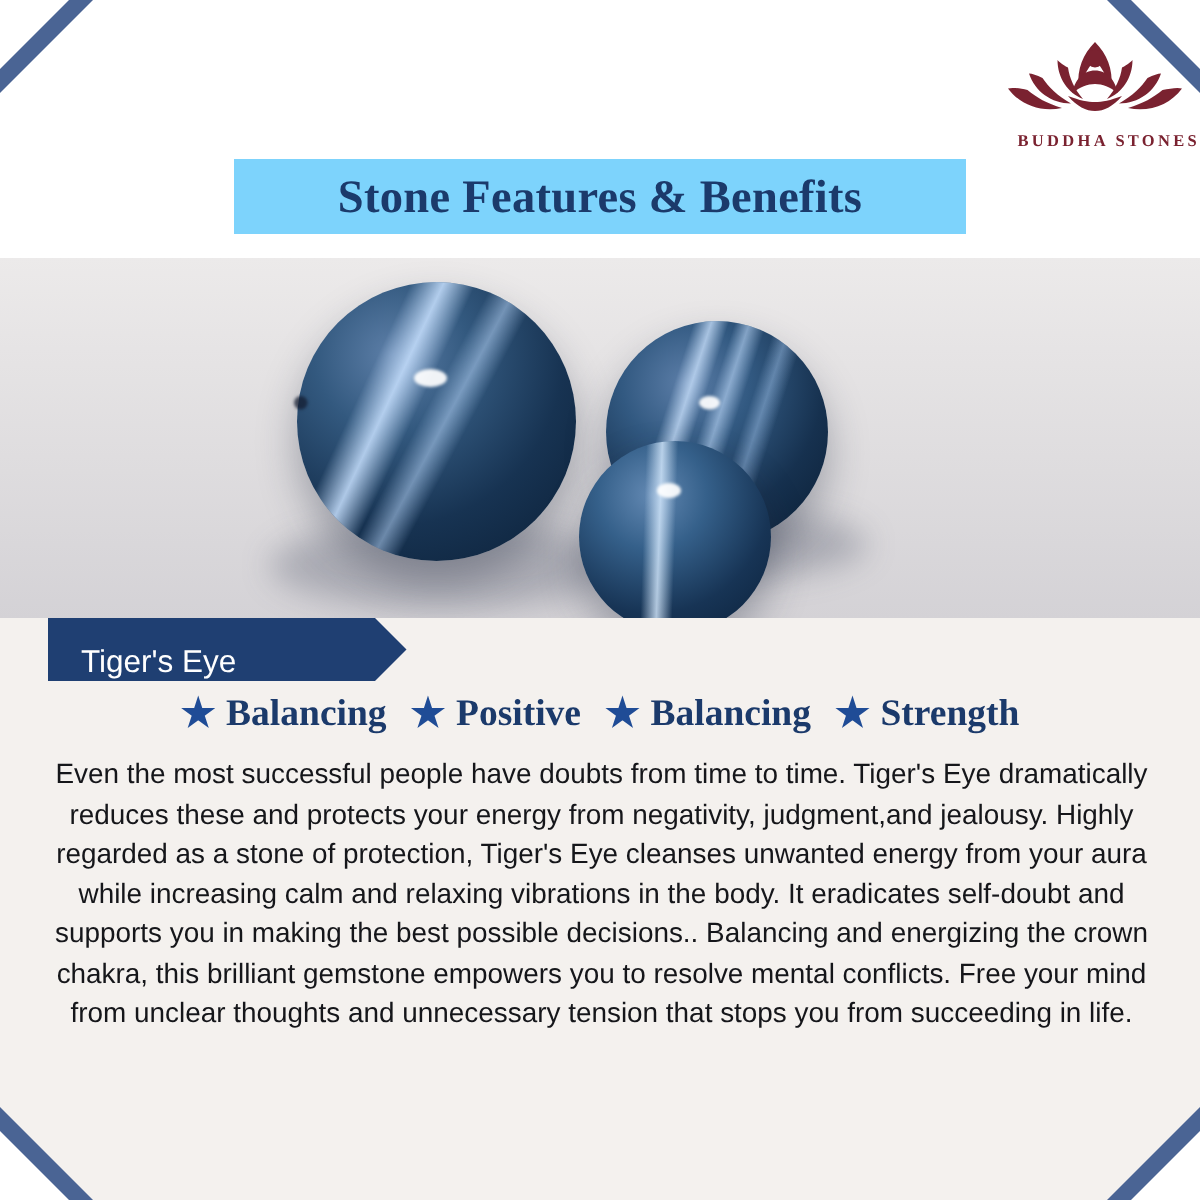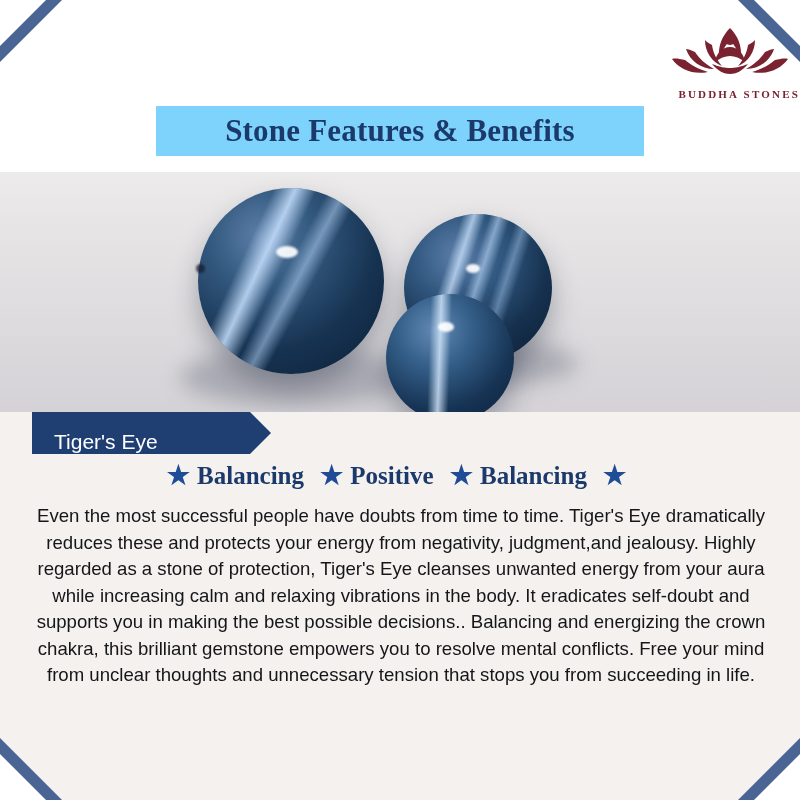--- a/index.html
+++ b/index.html
@@ -296,18 +296,19 @@
     <div class="benefit">
       <span class="star">★</span>
       <span>Positive</span>
     </div>
     <div class="benefit">
       <span class="star">★</span>
       <span>Balancing</span>
     </div>
     <div class="benefit">
       <span class="star">★</span>
+      <span>Strength</span>
     </div>
   </div>
 
   <div class="body-copy">Even the most successful people have doubts from time to time. Tiger's Eye dramatically reduces these and protects your energy from negativity, judgment,and jealousy. Highly regarded as a stone of protection, Tiger's Eye cleanses unwanted energy from your aura while increasing calm and relaxing vibrations in the body. It eradicates self-doubt and supports you in making the best possible decisions.. Balancing and energizing the crown chakra, this brilliant gemstone empowers you to resolve mental conflicts. Free your mind from unclear thoughts and unnecessary tension that stops you from succeeding in life.</div>
 
 </div>
 
 </body></html>

